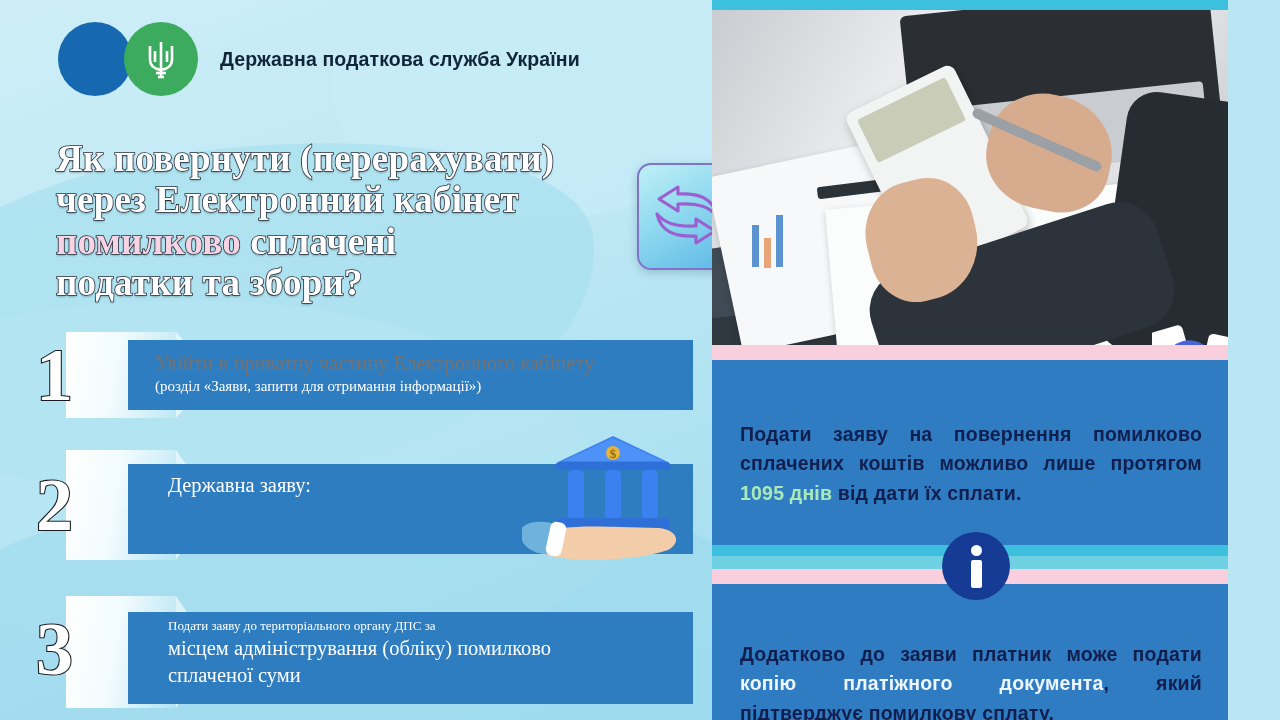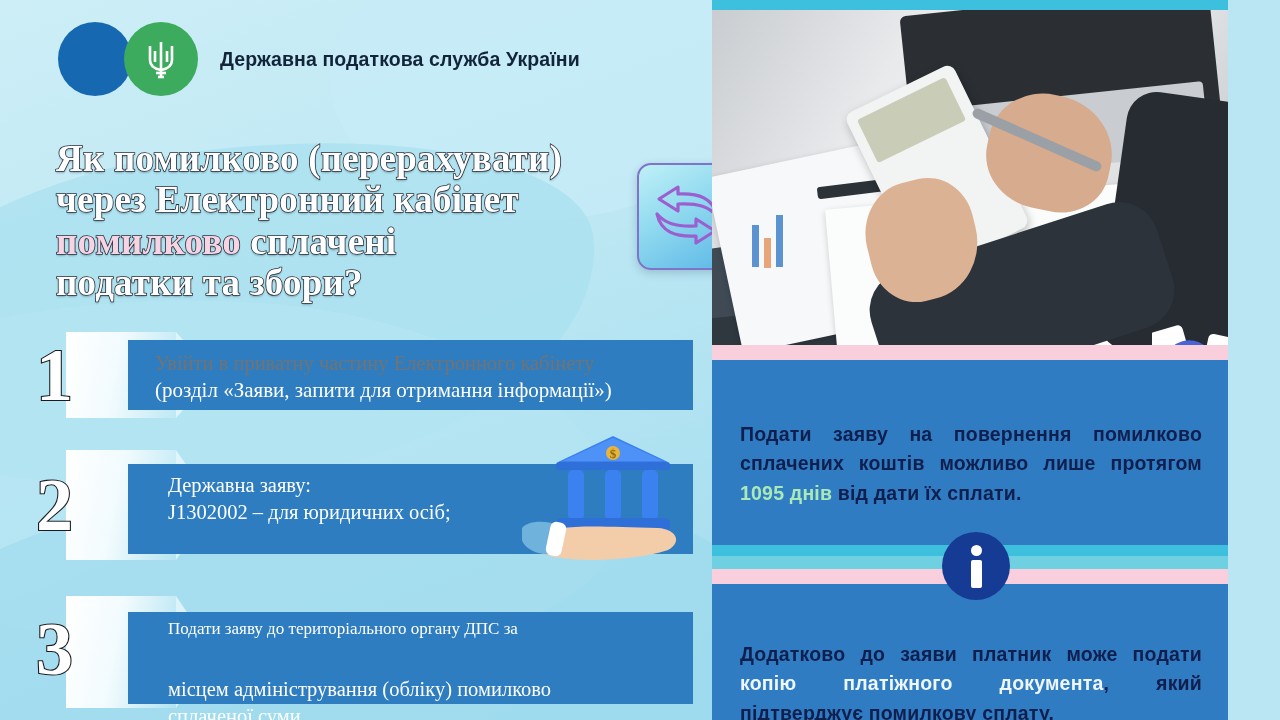--- a/index.html
+++ b/index.html
@@ -125,21 +125,21 @@
         <path d="M13 37 L23 37"></path>
         <path d="M15 41 L21 41"></path>
       </svg>
     </div>
     <div class="org">
       <div class="l1">Державна податкова служба України</div>
     </div>
   </div>
 
   <div class="title">
-    <span class="ln">Як помилково (перерахувати)</span>
+    <span class="ln">Як повернути (перерахувати)</span>
     <span class="ln">через Електронний кабінет</span>
     <span class="ln"><span class="hl">помилково</span><span> сплачені</span></span>
     <span class="ln">податки та збори?</span>
   </div>
 
   <div class="exch">
     <svg width="84" height="88" viewBox="0 0 84 88" fill="none" stroke="#9b5fd0" stroke-width="3.2" stroke-linejoin="round">
       <path d="M33 16 L14 28 L33 40 L33 33 C54 32 64 36 72 45 C68 27 54 22 33 23 Z"></path>
       <path d="M51 72 L70 60 L51 48 L51 55 C30 56 20 52 12 43 C16 61 30 66 51 65 Z"></path>
     </svg>
@@ -199,31 +199,30 @@
   <div class="infobox" style="left:712px;top:584px;width:517px;height:136px;"></div>
   <div class="infotext" style="left:740px;top:640px;width:462px;"><span>Додатково до заяви платник може подати </span><span class="w">копію платіжного документа</span><span>, який підтверджує помилкову сплату.</span></div>
 
   <div class="step">
     <div class="numpanel" style="left:66px;top:332px;width:110px;height:86px;--h:43px;"></div>
     <div class="banner" style="left:128px;top:340px;width:565px;height:70px;"></div>
     <div class="num" style="left:36px;top:338px;">1</div>
     <div class="banner" style="left:0;top:0;width:0;height:0;"></div>
     <div style="position:absolute;left:155px;top:350px;width:540px;">
       <div style="color:#737373;font-family:'Liberation Serif',serif;font-size:20.5px;line-height:1.3;">Увійти в приватну частину Електронного кабінету</div>
-      <div style="color:#fff;font-family:'Liberation Serif',serif;font-size:21px;line-height:1.3;">(розділ «Заяви, запити для отримання інформації»)</div>
+      <div style="color:#fff;font-family:'Liberation Serif',serif;font-size:15px;line-height:1.3;">(розділ «Заяви, запити для отримання інформації»)</div>
     </div>
   </div>
 
   <div class="step">
     <div class="numpanel" style="left:66px;top:450px;width:110px;height:110px;--h:55px;"></div>
     <div class="banner" style="left:128px;top:464px;width:565px;height:90px;"></div>
     <div class="num" style="left:36px;top:468px;">2</div>
     <div style="position:absolute;left:168px;top:472px;width:380px;">
       <div style="color:#fff;font-family:'Liberation Serif',serif;font-size:20.5px;line-height:1.3;">Державна заяву:</div>
-      <div style="color:#fff;font-family:'Liberation Serif',serif;font-size:20.5px;line-height:1.3;">J1302002 – для юридичних осіб;</div>
     </div>
   </div>
 
   <div class="bank">
     <svg width="210" height="135" viewBox="0 0 210 135">
       <path d="M30 112 L95 112 L95 70 L30 70 Z" fill="#2f7cc3" opacity="0"></path>
       <polygon points="105,8 160,34 50,34" fill="#3b82f0"></polygon>
       <polygon points="105,10 155,33 55,33" fill="#4f92f7"></polygon>
       <circle cx="105" cy="25" r="7" fill="#e8b53a"></circle>
       <text x="105" y="30" font-size="13" font-family="Liberation Serif, serif" font-weight="bold" fill="#8a6a12" text-anchor="middle">$</text>
@@ -236,19 +235,19 @@
       <path d="M14 100 C20 92 40 92 52 98 L44 126 C30 128 16 120 14 112 Z" fill="#6fb3dd"></path>
       <rect x="40" y="94" width="16" height="34" rx="6" fill="#ffffff" transform="rotate(12 48 111)"></rect>
     </svg>
   </div>
 
   <div class="step">
     <div class="numpanel" style="left:66px;top:596px;width:110px;height:112px;--h:56px;"></div>
     <div class="banner" style="left:128px;top:612px;width:565px;height:92px;"></div>
     <div class="num" style="left:36px;top:612px;">3</div>
     <div style="position:absolute;left:168px;top:618px;width:500px;">
-      <div style="color:#fff;font-family:'Liberation Serif',serif;font-size:17px;line-height:1.3;">Подати заяву до  територіального органу ДПС за</div>
-      <div style="color:#fff;font-family:'Liberation Serif',serif;font-size:20.5px;line-height:1.3;margin-top:36px;">місцем  адміністрування  (обліку) помилково</div>
+      <div style="color:#fff;font-family:'Liberation Serif',serif;font-size:13px;line-height:1.3;">Подати заяву до  територіального органу ДПС за</div>
+      <div style="color:#fff;font-family:'Liberation Serif',serif;font-size:20.5px;line-height:1.3;">місцем  адміністрування  (обліку) помилково</div>
       <div style="color:#fff;font-family:'Liberation Serif',serif;font-size:20.5px;line-height:1.3;">сплаченої суми</div>
     </div>
   </div>
 
 </div>
 
 </body></html>

